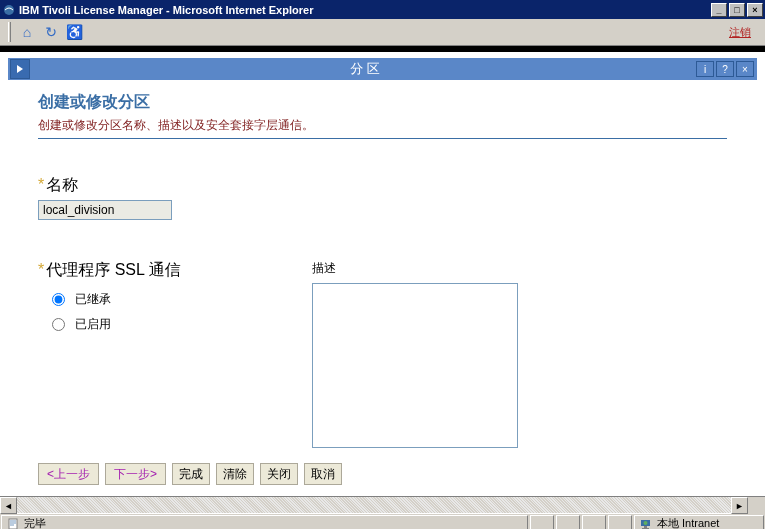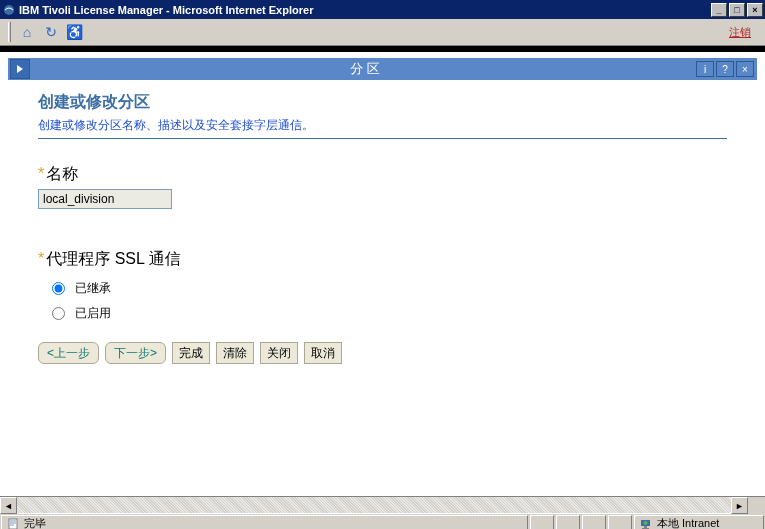--- a/index.html
+++ b/index.html
@@ -24,40 +24,40 @@
 .section-wrap .inner { position: relative; }
 .section-hdr { height: 22px; background: #5a87c8; display: flex; align-items: center; color: #fff; margin: 4px 6px 0 6px; }
 .sh-left { width: 20px; height: 20px; background: #396bb0; margin: 1px 4px 1px 2px; display: flex; align-items: center; justify-content: center; border: 1px solid #2d5a96; cursor: pointer; }
 .sh-title { flex: 1; text-align: center; font-size: 13px; }
 .sh-right { display: flex; gap: 2px; margin-right: 3px; }
 .sh-btn { width: 18px; height: 16px; border: 1px solid #2d5a96; display: flex; align-items: center; justify-content: center; font-size: 10px; cursor: pointer; color: #fff; font-family: Arial; }
 
 
 .content { padding: 12px 36px; }
 .page-title { color: #3a6ea5; font-size: 16px; font-weight: bold; margin-bottom: 4px; }
-.page-sub { color: #1d4ed8; font-size: 12px; padding-bottom: 4px; border-bottom: 1px solid #3a6ea5; margin-bottom: 25px; }
+.page-sub { color: #7f1d1d; font-size: 12px; padding-bottom: 4px; border-bottom: 1px solid #3a6ea5; margin-bottom: 36px; }
 
 .form-row { margin-bottom: 8px; }
 .req-label { font-size: 16px; }
 .req-label::before { content: "*"; color: #d4a939; margin-right: 2px; }
 .text-input { width: 134px; height: 20px; border: 1px solid #7b9ebd; background: #ebebe4; padding: 2px 4px; font-size: 12px; margin-top: 4px; }
 
 .two-col { display: flex; gap: 24px; margin-top: 40px; }
 .col1 { width: 250px; }
 .col2 { flex: 1; }
 .radio-group { margin-top: 10px; }
 .radio-item { display: flex; align-items: center; margin: 8px 0; font-size: 12px; padding-left: 14px; }
 .radio-item input { margin-right: 10px; }
 
 .desc-label { font-size: 12px; margin-bottom: 6px; display: block; }
 textarea.desc { width: 206px; height: 165px; border: 1px solid #7b9ebd; resize: none; font-size: 12px; padding: 2px; overflow-y: scroll; font-family: inherit; }
 
 .btn-row { display: flex; gap: 6px; margin-top: 12px; }
 .btn { height: 22px; padding: 0 8px; background: #ece9d8; border: 1px solid #aca899; font-size: 12px; cursor: pointer; display: inline-flex; align-items: center; }
-.btn.disabled { color: #0f766e; cursor: default; border-radius: 6px; }
+.btn.disabled { color: #a21caf; cursor: default; }
 .btn.small { padding: 0 6px; }
 
 
 .hscroll { height: 17px; background: #d4d0c8; border-top: 1px solid #808080; display: flex; }
 .hs-btn { width: 17px; height: 17px; background: #d4d0c8; border: 1px solid #fff; border-right-color:#808080; border-bottom-color:#808080; display:flex; align-items:center; justify-content:center; font-size:9px; color:#000; }
 .hs-track { flex: 1; background: repeating-linear-gradient(45deg,#e8e8e8,#e8e8e8 1px,#d4d0c8 1px,#d4d0c8 2px); }
 .hs-corner { width: 17px; height: 17px; background:#d4d0c8; }
 
 
 .statusbar { height: 20px; background: #d4d0c8; border-top: 1px solid #fff; display: flex; align-items: center; font-size: 11px; }
@@ -132,20 +132,24 @@
             <label class="radio-item">
               <input type="radio" name="ssl" checked="" style="">
               <span>已继承</span>
             </label>
             <label class="radio-item">
               <input type="radio" name="ssl" style="">
               <span>已启用</span>
             </label>
           </div>
         </div>
+        <div class="col2">
+          <span class="desc-label">描述</span>
+          <textarea class="desc" style=""></textarea>
+        </div>
       </div>
 
       <div class="btn-row">
         <button class="btn disabled">&lt;上一步</button>
         <button class="btn disabled">下一步&gt;</button>
         <button class="btn small">完成</button>
         <button class="btn small">清除</button>
         <button class="btn small">关闭</button>
         <button class="btn small">取消</button>
       </div>

